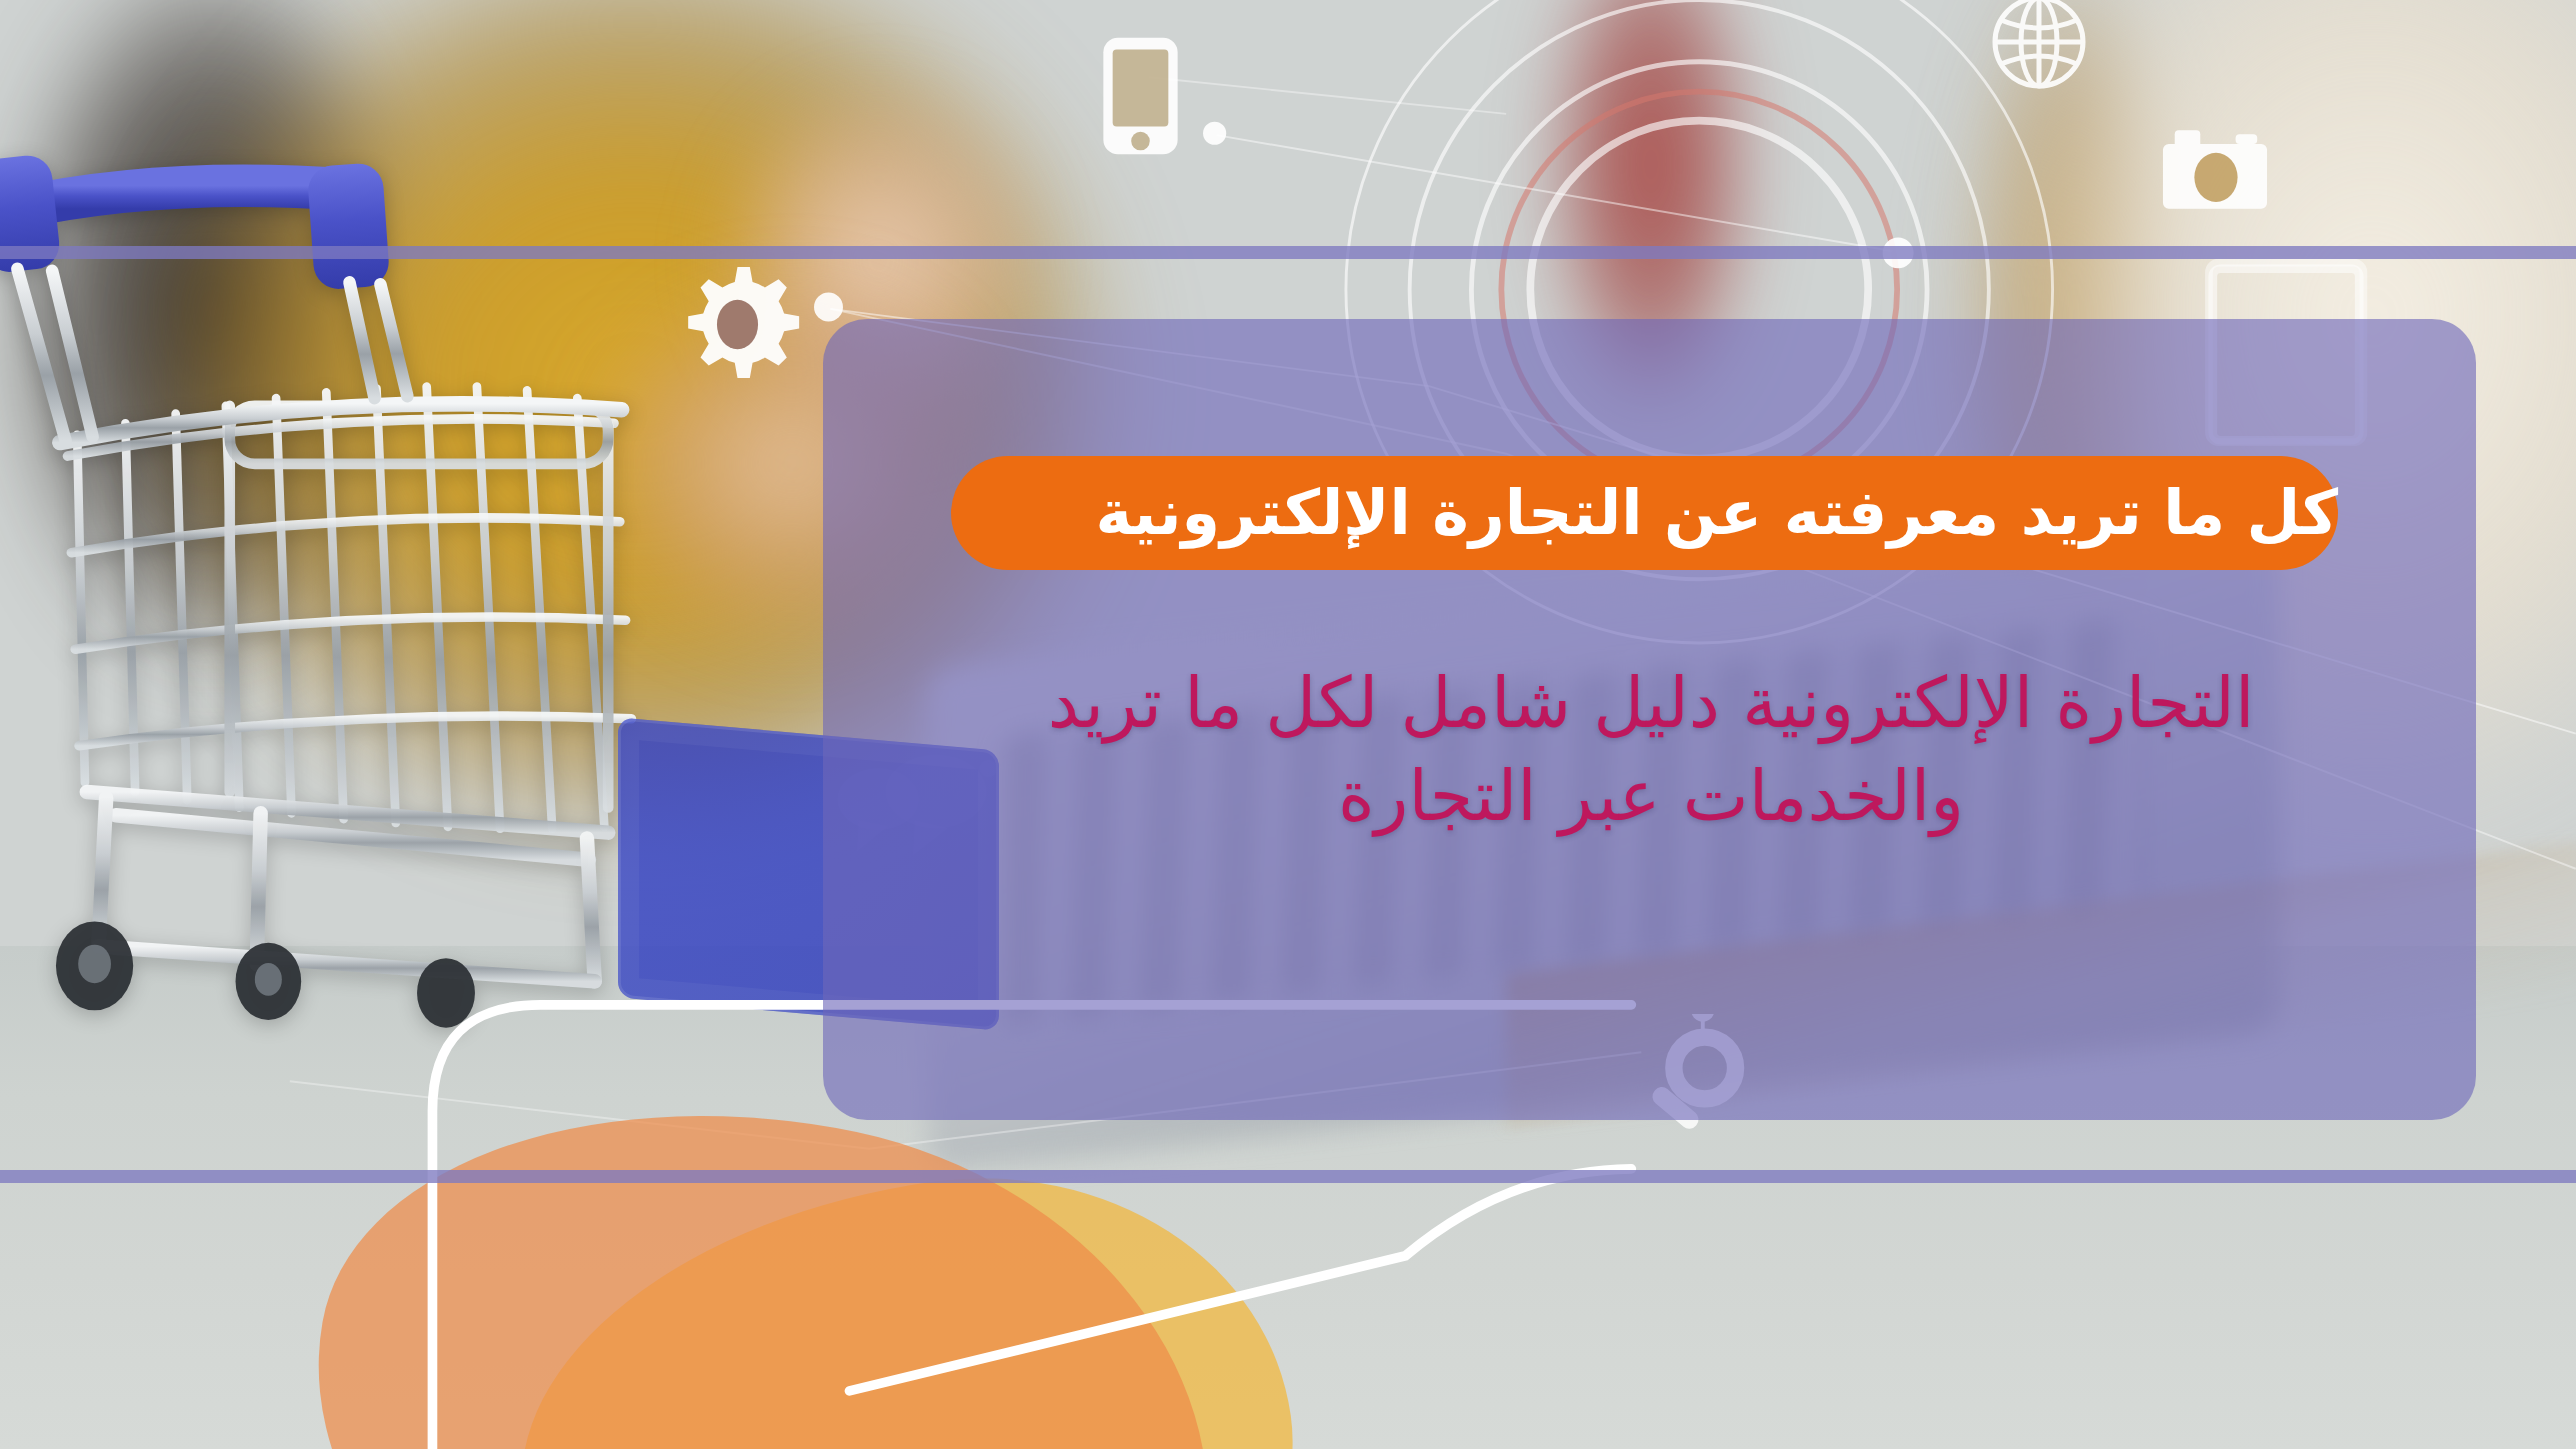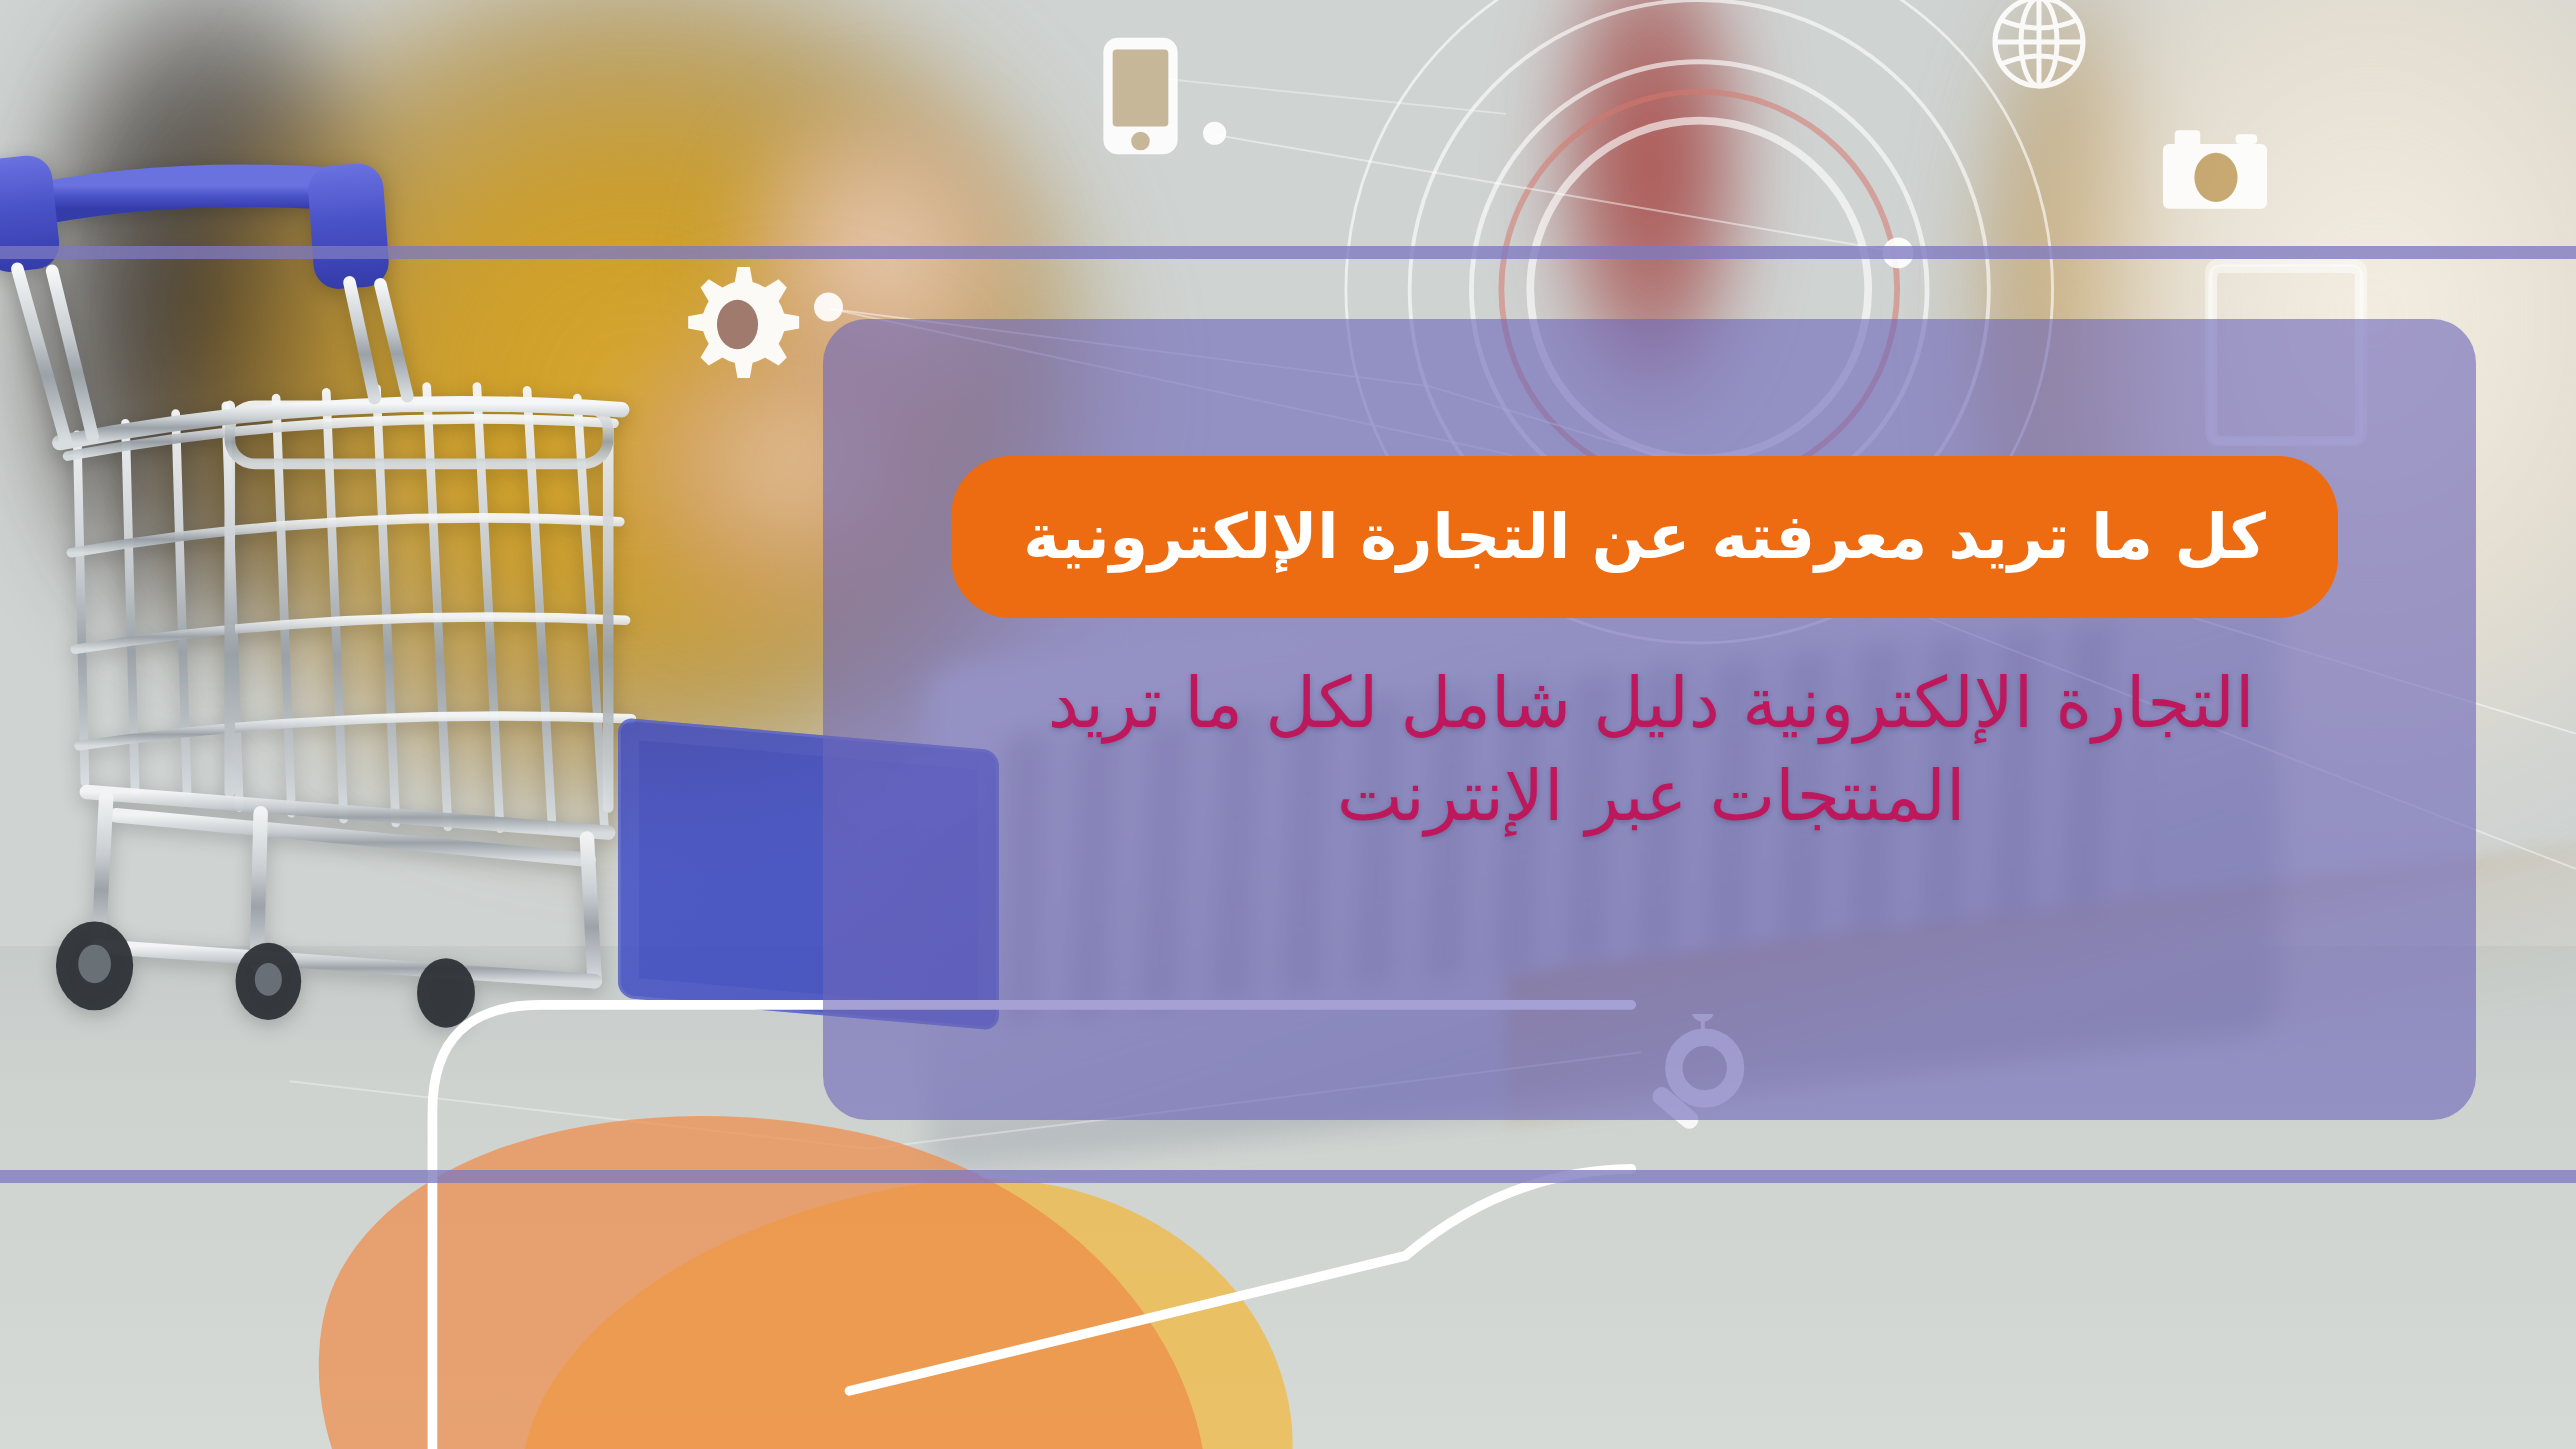--- a/index.html
+++ b/index.html
@@ -169,24 +169,24 @@
 
   
   .panel{
     position:absolute;left:823px;top:319px;width:1653px;height:801px;
     background:rgba(109,104,186,0.62);
     border-radius:44px;
   }
 
   
   .pill{
-    position:absolute;left:951px;top:456px;width:1387px;height:162px;
+    position:absolute;left:951px;top:456px;width:1387px;height:114px;
     background:#ED6C11;
     border-radius:60px;
-    display:flex;align-items:center;justify-content:center;
+    display:flex;align-items:center;
   }
   .pill-text{
     color:#ffffff;
     font-size:62px;
     font-weight:700;
     letter-spacing:0px;
     white-space:nowrap;
     line-height:1;
     text-align:center;
     direction:rtl;
@@ -409,17 +409,17 @@
   <div class="rule rule-bottom"></div>
 
   <div class="panel"></div>
 
   <div class="pill">
     <div class="pill-text">كل ما تريد معرفته عن التجارة الإلكترونية</div>
   </div>
 
   <div class="para">
     <span class="ln">التجارة الإلكترونية دليل شامل لكل ما تريد</span>
-    <span class="ln">المنتجات عبر الإنترنت</span>
+    <span class="ln">والخدمات عبر التجارة</span>
   </div>
 
 </div>
 
 
 </body></html>

